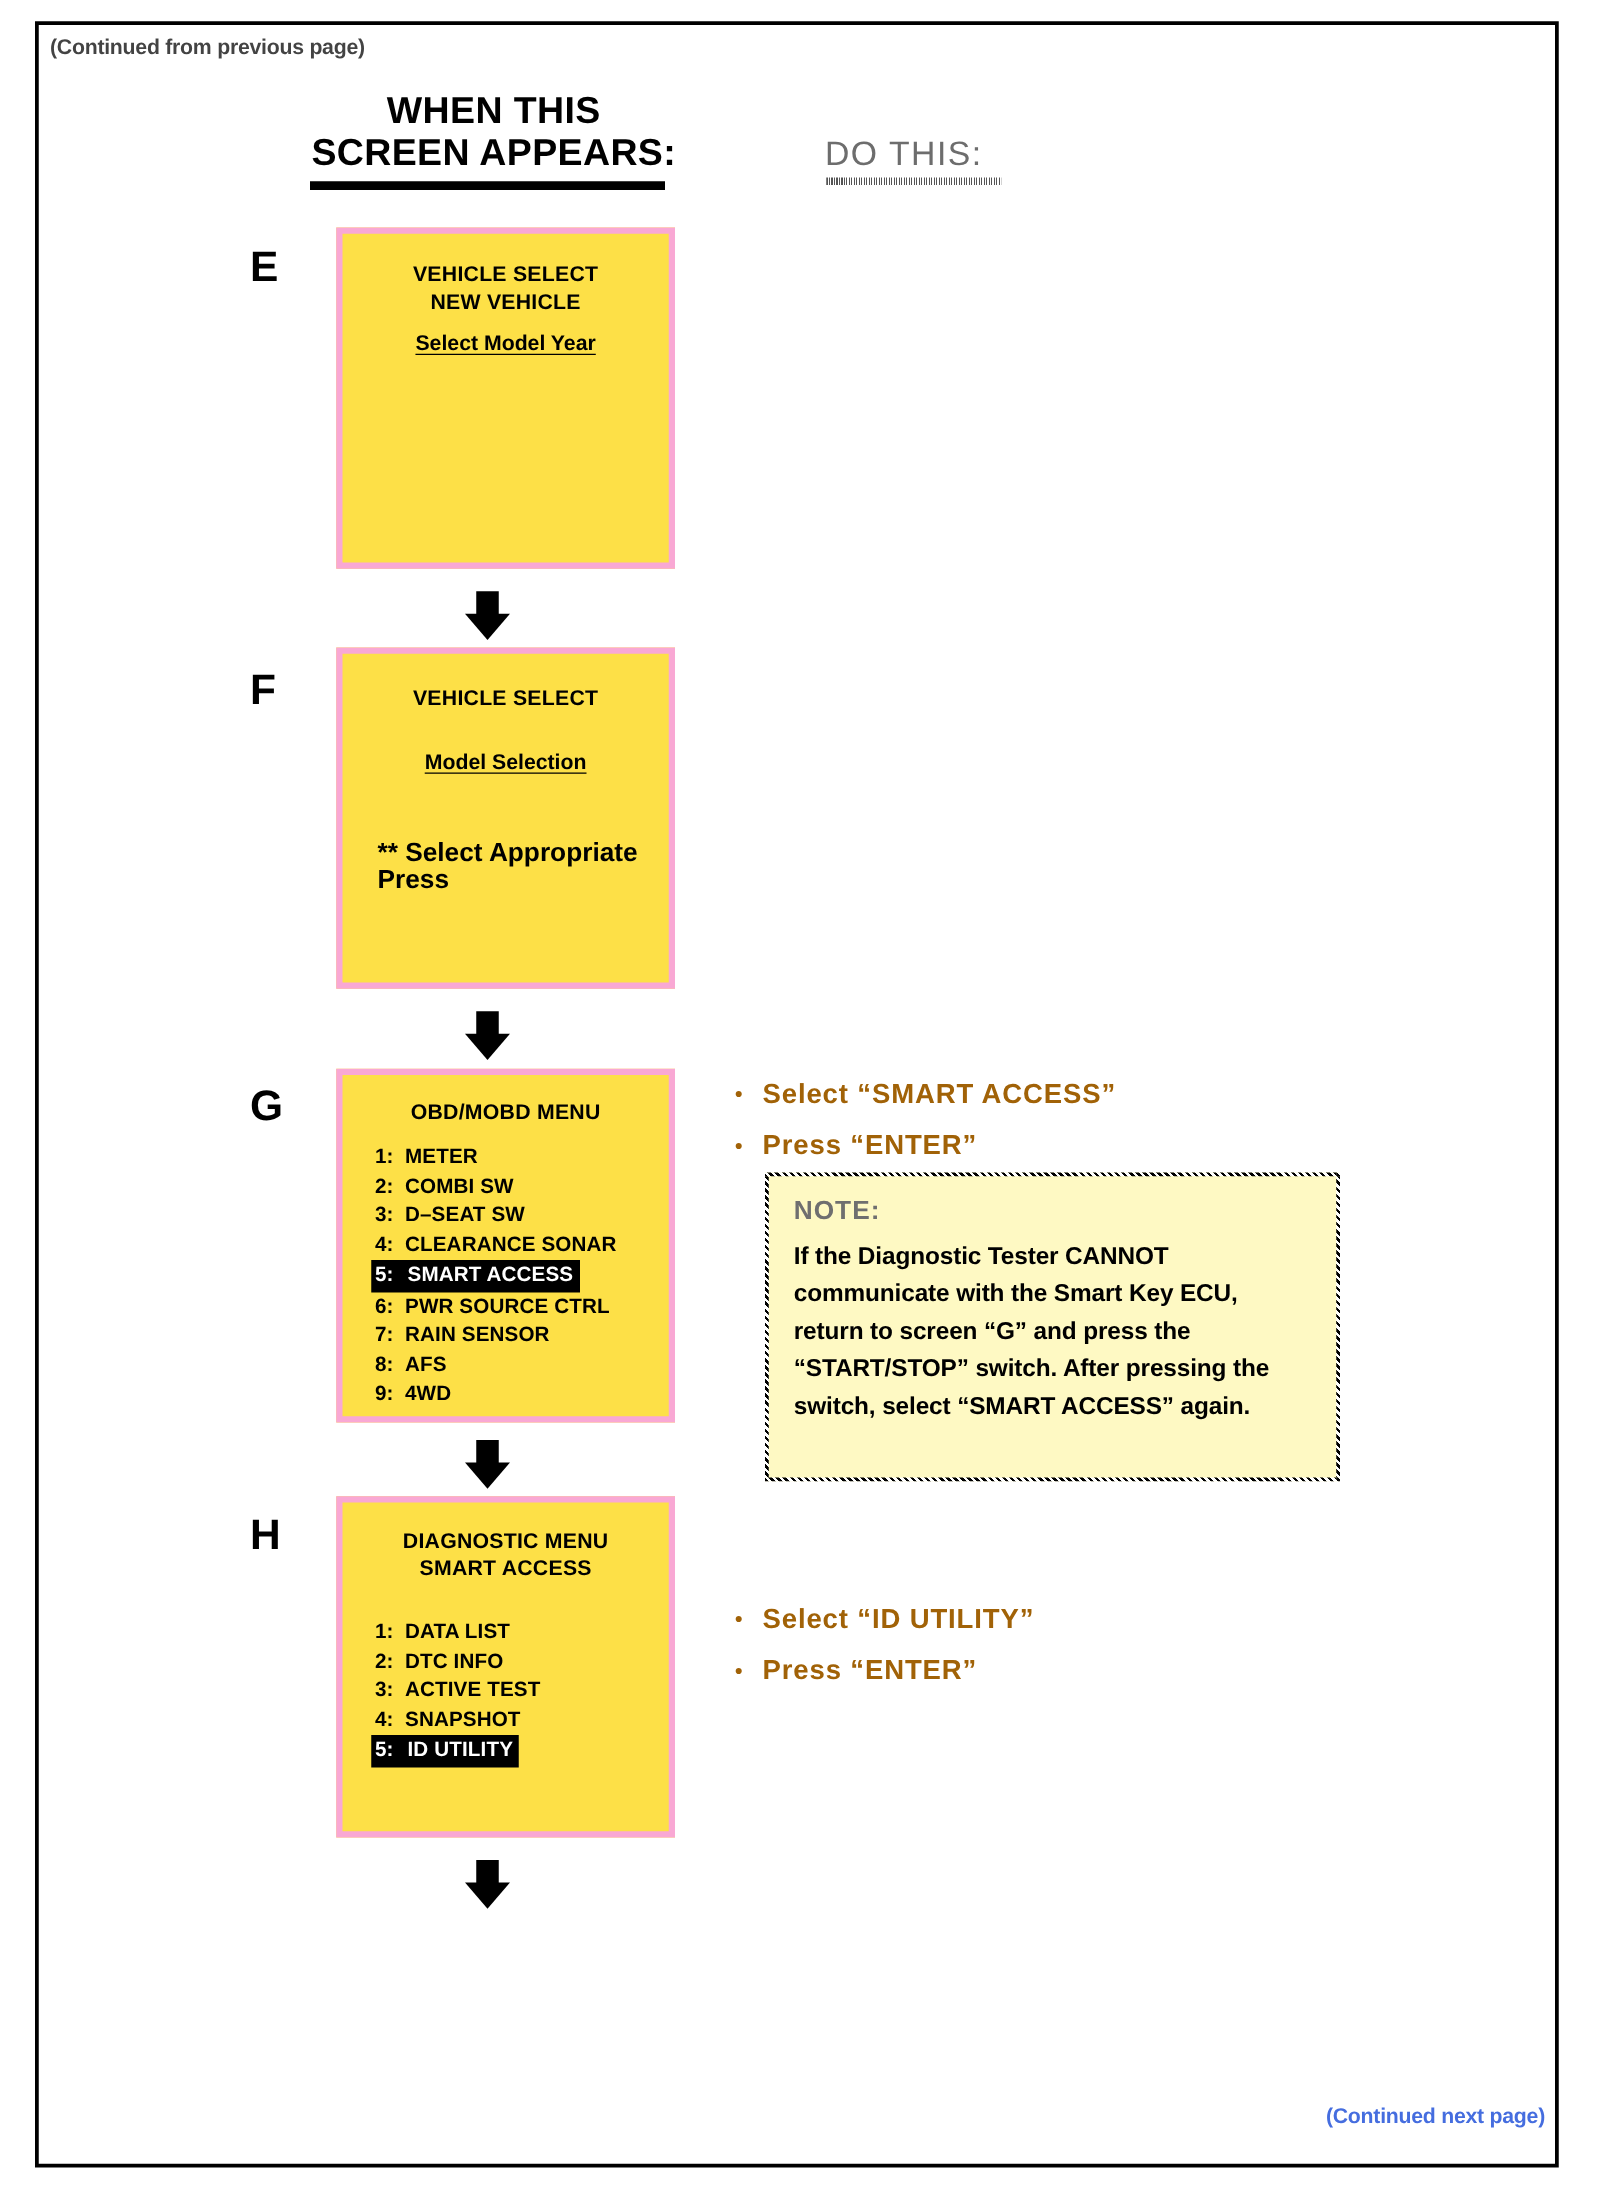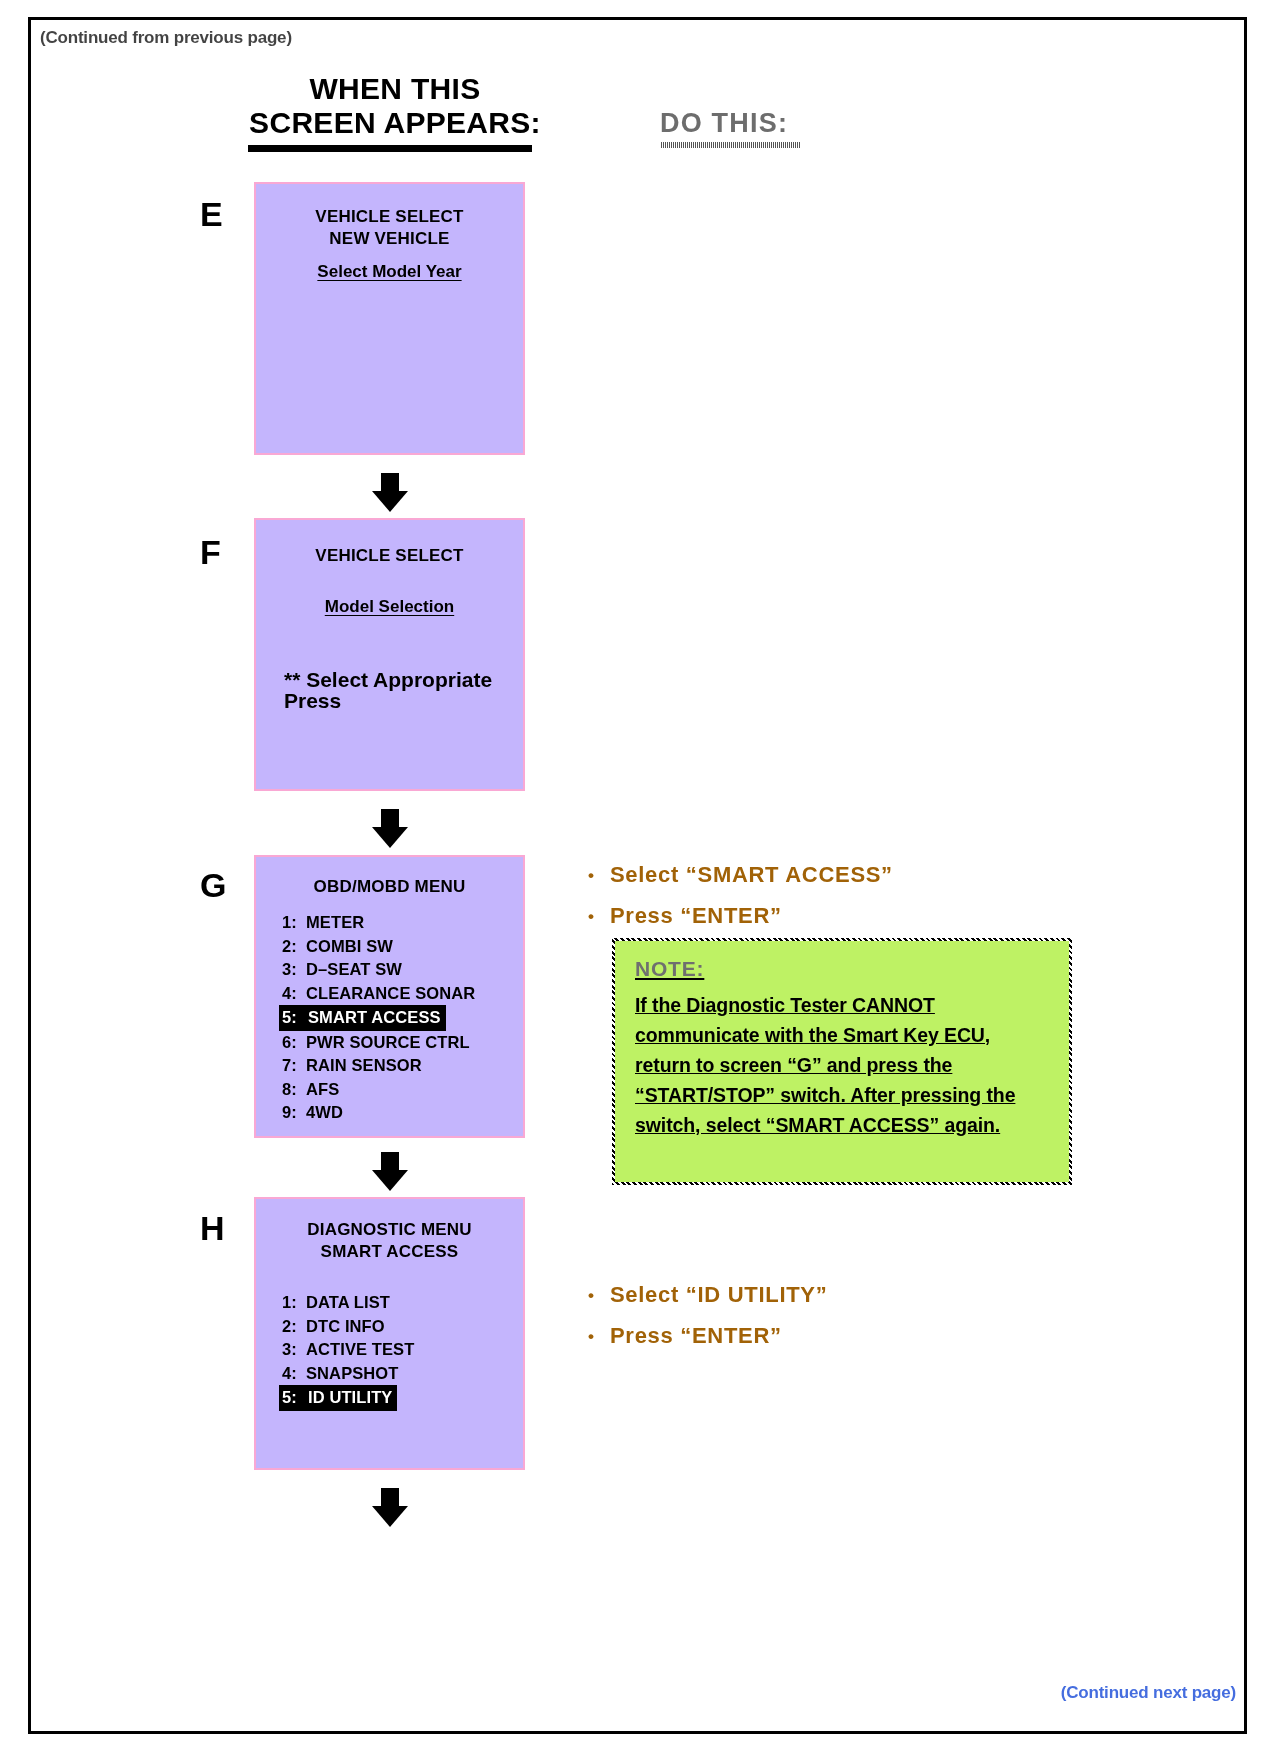--- a/index.html
+++ b/index.html
@@ -67,38 +67,38 @@
     top: 145px;
     width: 284px;
     height: 7px;
     background: #000;
   }
 
   #do-heading {
     left: 660px;
     top: 108px;
     font-size: 27px;
-    font-weight: bold;
+    font-weight: normal;
     letter-spacing: 1.2px;
     color: #6d6d6d;
   }
   #do-underline {
     left: 661px;
     top: 142px;
     width: 140px;
     height: 6px;
     background: repeating-linear-gradient(to right, #555 0px, #555 1px, #fff 1px, #fff 2px);
   }
 
   
   .screen-box {
-    border: 2px solid #f9a8d4;
-    background: #c4b5fd;
+    border: 5px solid #f9a8d4;
+    background: #fde047;
     box-sizing: border-box;
-    left: 254px;
+    left: 269px;
     width: 271px;
   }
   .box-letter {
     font-size: 34px;
     font-weight: bold;
     left: 200px;
   }
   .box-title {
     text-align: center;
     font-size: 17px;
@@ -185,25 +185,24 @@
     vertical-align: middle;
   }
 
   
   #note-box {
     left: 612px;
     top: 938px;
     width: 460px;
     height: 247px;
     box-sizing: border-box;
-    background: #bef264;
+    background: #fef9c3;
     padding: 16px 18px 10px 20px;
     border: 3px solid transparent;
     border-image: repeating-linear-gradient(45deg, #000 0, #000 2px, #fff 2px, #fff 4px) 3;
-    text-decoration: underline;
   }
   #note-label {
     font-size: 21px;
     font-weight: bold;
     letter-spacing: 0.8px;
     color: #6f6f6f;
     margin-bottom: 9px;
   }
   #note-body {
     font-size: 19.5px;

